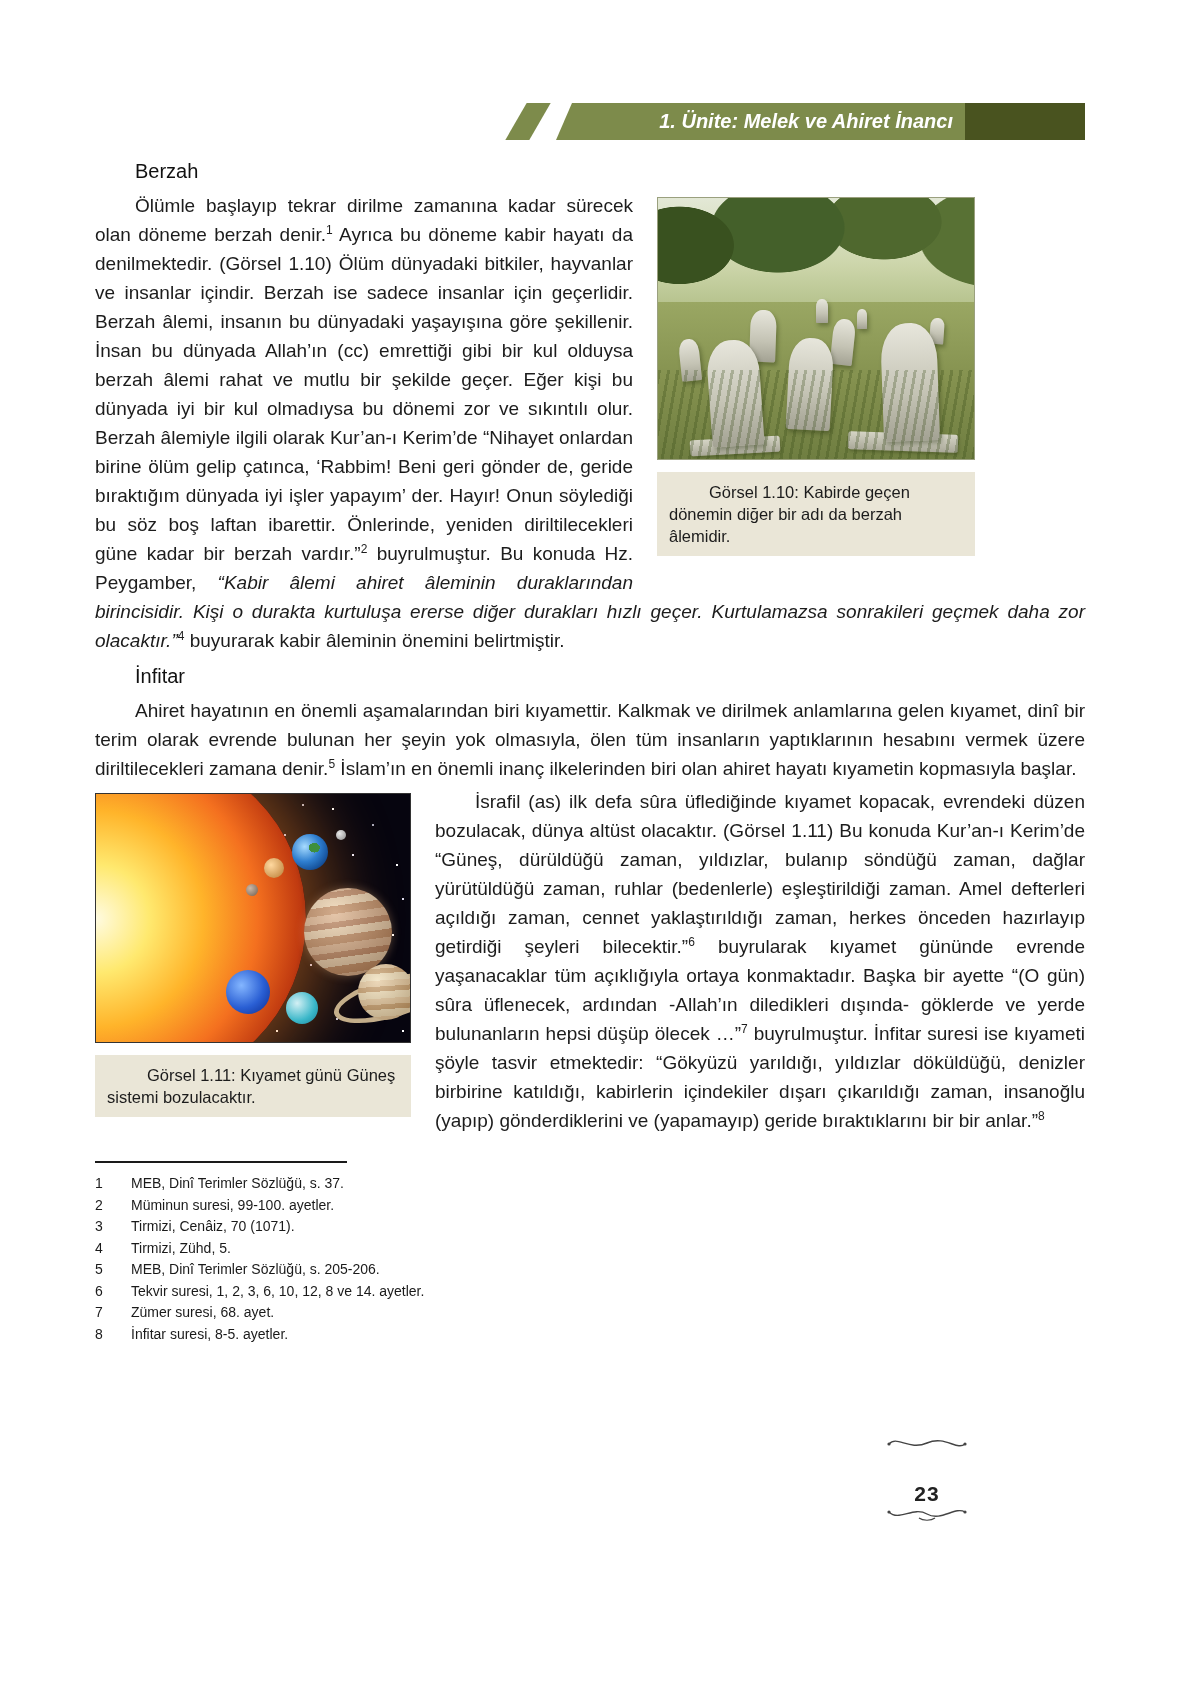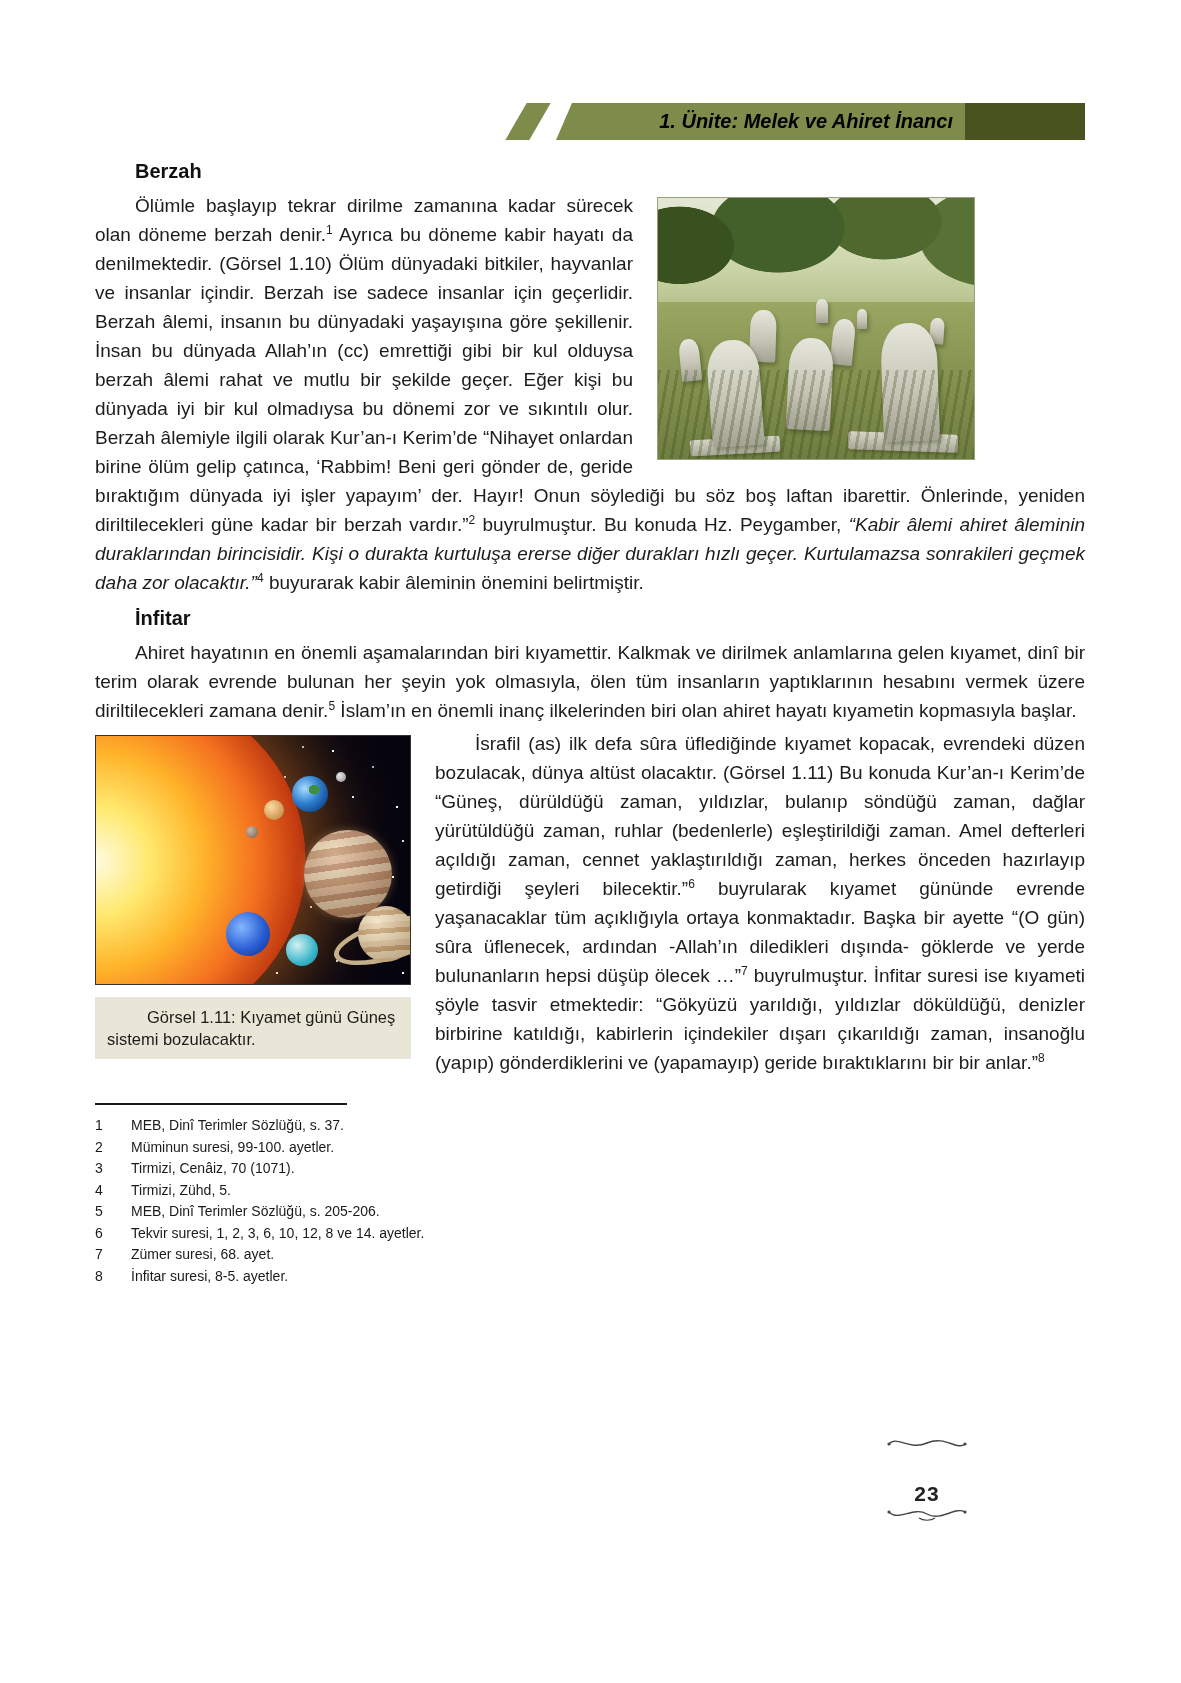--- a/index.html
+++ b/index.html
@@ -14,26 +14,26 @@
   .banner-slash {
     position:absolute; left:516px; top:0; width:24px; height:37px;
     background:#7d8b4b; transform:skewX(-30deg);
   }
   .banner-main {
     position:absolute; left:556px; width:409px; height:37px; background:#7d8b4b;
     clip-path:polygon(16px 0,100% 0,100% 100%,0 100%);
     display:flex; align-items:center; justify-content:flex-end;
     padding-right:12px; box-sizing:border-box;
   }
-  .banner-label { color:#000000; font-style:italic; font-weight:bold; font-size:20px; white-space:nowrap; }
+  .banner-label { color:#ffffff; font-style:italic; font-weight:bold; font-size:20px; white-space:nowrap; }
   .banner-dark { position:absolute; left:965px; width:120px; height:37px; background:#49531f; }
 
   
   .content { position:absolute; left:95px; top:160px; width:990px; }
-  .section-heading { font-size:20px; font-weight:bold; margin:0 0 8px; text-indent:40px; color:#111; }
+  .section-heading { font-size:20px; font-weight:normal; margin:0 0 8px; text-indent:40px; color:#111; }
   .section-heading.second { margin-top:10px; }
   p.body {
     margin:0 0 4px; font-size:19px; line-height:29px; text-align:justify;
     text-indent:40px;
   }
   .b { font-weight:normal;margin-top:34px; }
   .i { font-style:italic; }
   sup { font-size:12px; line-height:0; }
 
   
@@ -153,20 +153,21 @@
           <span class="stone st4"></span>
           <span class="stone st5"></span>
           <span class="stone st6"></span>
           <span class="slab sl1"></span>
           <span class="slab sl2"></span>
           <span class="stone st1"></span>
           <span class="stone st2"></span>
           <span class="stone st3"></span>
           <span class="cem-grass"></span>
         </span>
+        <span class="caption" style="display:block;">Görsel 1.10: Kabirde geçen dönemin diğer bir adı da berzah âlemidir.</span>
       </span><span><span>Ölümle başlayıp tekrar dirilme zamanına kadar sürecek olan döneme berzah denir.</span><sup>1</sup><span> Ayrıca bu döneme kabir hayatı da denilmektedir. (Görsel 1.10) Ölüm dünyadaki bitkiler, hayvanlar ve insanlar içindir. Berzah ise sadece insanlar için geçerlidir. Berzah âlemi, insanın bu dünyadaki yaşayışına göre şekillenir. İnsan bu dünyada Allah’ın (cc) emrettiği gibi bir kul olduysa berzah âlemi rahat ve mutlu bir şekilde geçer. Eğer kişi bu dünyada iyi bir kul olmadıysa bu dönemi zor ve sıkıntılı olur. Berzah âlemiyle ilgili olarak Kur’an-ı Kerim’de </span><span class="b">“Nihayet onlardan birine ölüm gelip çatınca, ‘Rabbim! Beni geri gönder de, geride bıraktığım dünyada iyi işler yapayım’ der. Hayır! Onun söylediği bu söz boş laftan ibarettir. Önlerinde, yeniden diriltilecekleri güne kadar bir berzah vardır.”</span><sup class="b">2</sup><span> buyrulmuştur. Bu konuda Hz. Peygamber, </span><span class="i">“Kabir âlemi ahiret âleminin duraklarından birincisidir. Kişi o durakta kurtuluşa ererse diğer durakları hızlı geçer. Kurtulamazsa sonrakileri geçmek daha zor olacaktır.”</span><sup>4</sup><span> buyurarak kabir âleminin önemini belirtmiştir.</span></span>
     </p>
 
     <h3 class="section-heading second">İnfitar</h3>
 
     <p class="body"><span><span>Ahiret hayatının en önemli aşamalarından biri kıyamettir. Kalkmak ve dirilmek anlamlarına gelen kıyamet, dinî bir terim olarak evrende bulunan her şeyin yok olmasıyla, ölen tüm insanların yaptıklarının hesabını vermek üzere diriltilecekleri zamana denir.</span><sup>5</sup><span> İslam’ın en önemli inanç ilkelerinden biri olan ahiret hayatı kıyametin kopmasıyla başlar.</span></span></p>
 
     <p class="body">
       <span class="figure-left" style="display:block;">
         <span class="photo space" style="display:block;">

